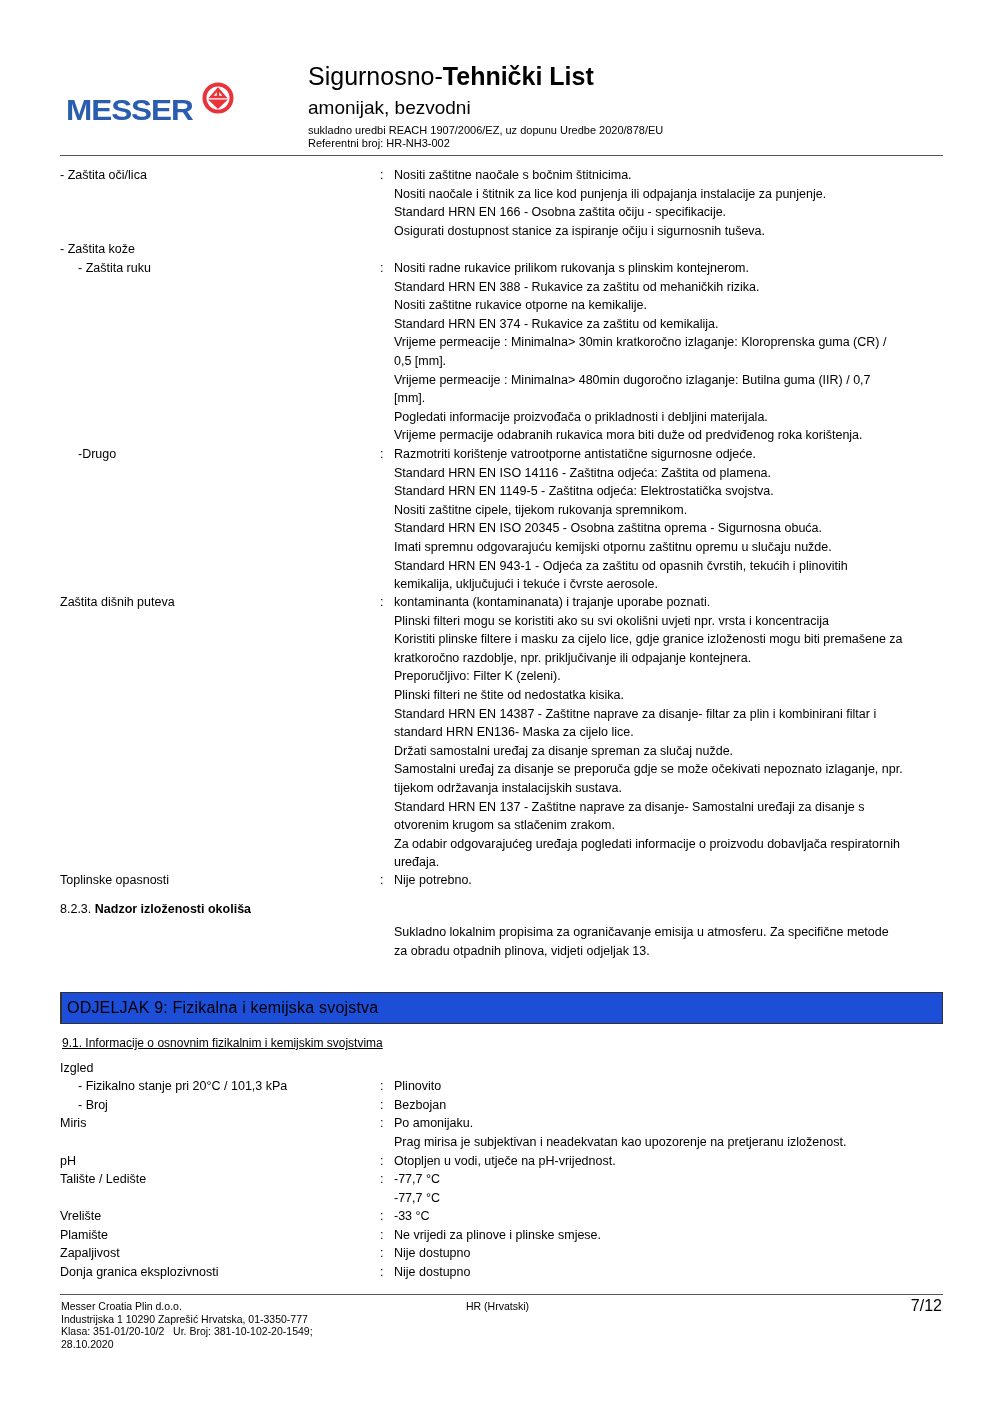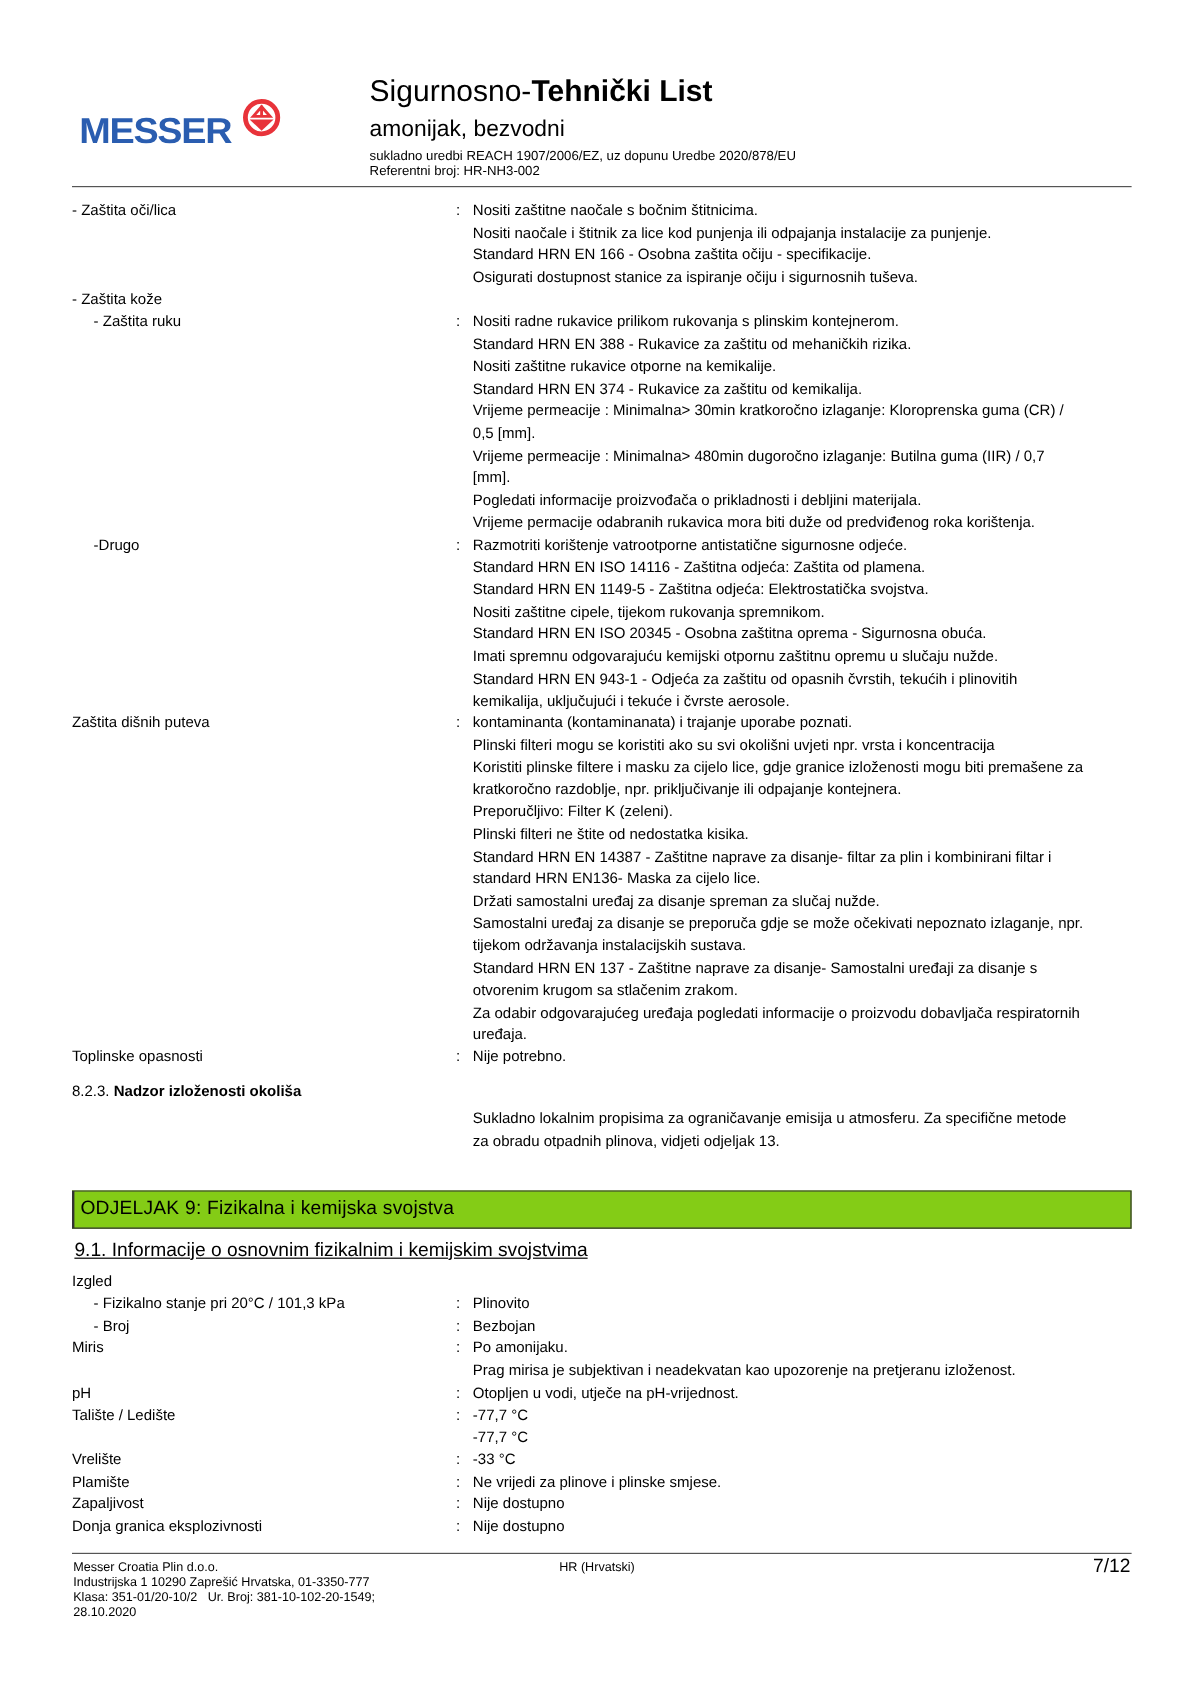--- a/index.html
+++ b/index.html
@@ -105,33 +105,33 @@
       font-size: 12.5px;
       line-height: 18px;
     }
     .subsection b { font-weight: bold; }
     .section-box {
       position: absolute;
       left: 60px;
       top: 992px;
       width: 883px;
       height: 32px;
-      background: #84cc16;
+      background: #1d4ed8;
       border: 1.5px solid #333;
       border-left-width: 2px;
       font-size: 16px;
       line-height: 29px;
       padding-left: 5px;
       letter-spacing: 0.2px;
     }
     .section-link {
       position: absolute;
       left: 62px;
       top: 1035px;
-      font-size: 16px;
+      font-size: 12px;
       text-decoration: underline;
       line-height: 16px;
     }
     .footer-rule {
       position: absolute;
       left: 60px;
       top: 1294px;
       width: 883px;
       height: 1px;
       background: #555;

